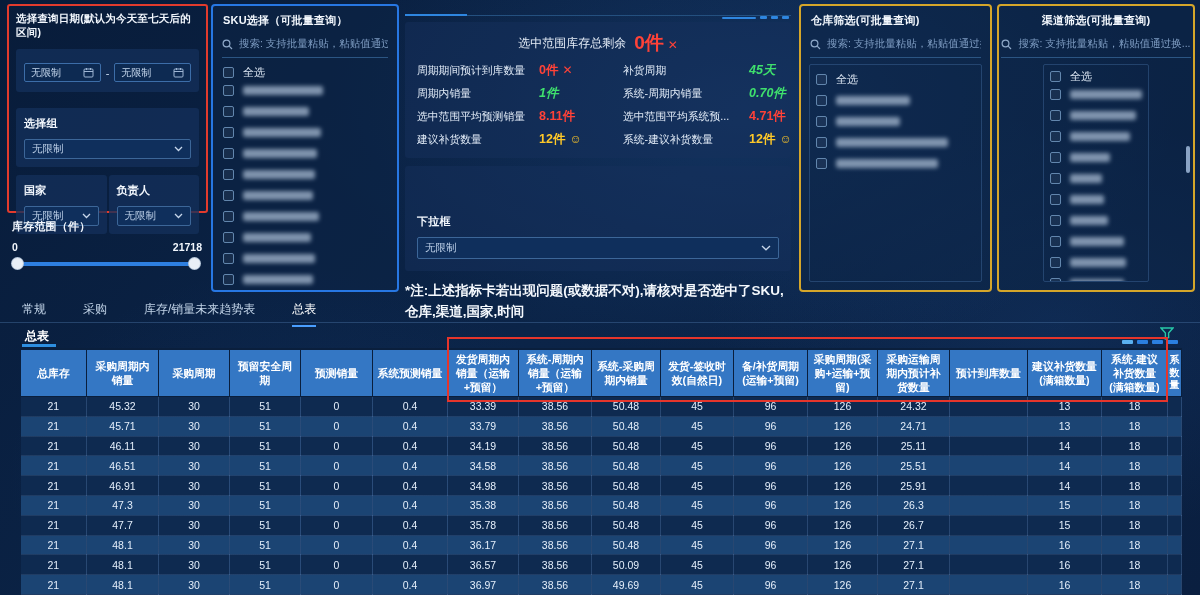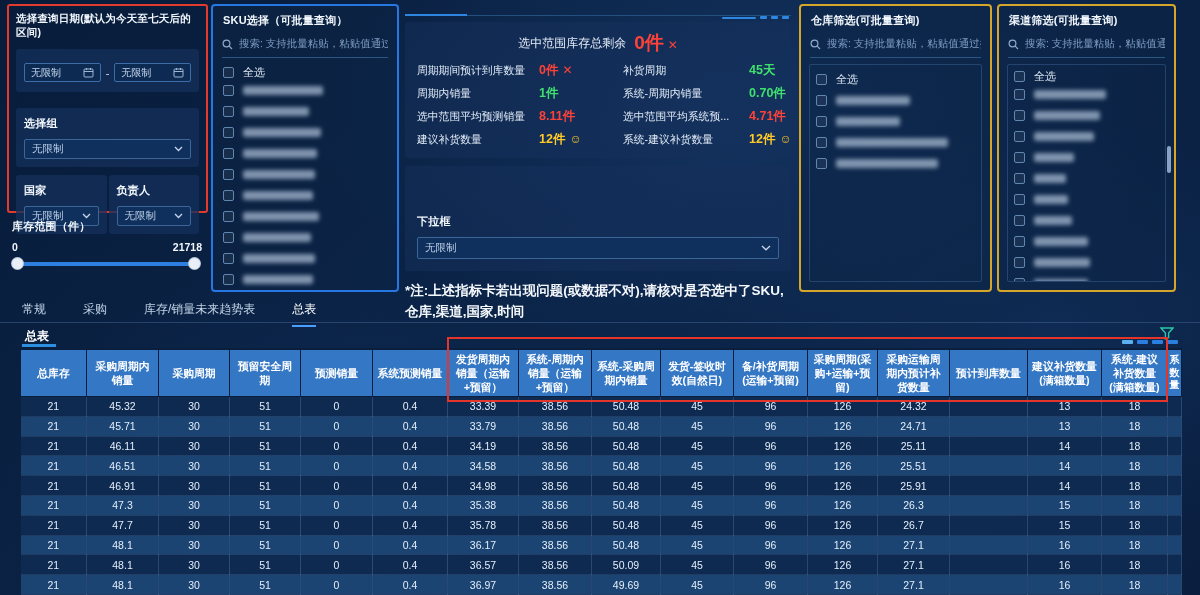--- a/index.html
+++ b/index.html
@@ -76,31 +76,31 @@
     padding:8px 12px 10px; }
   .primary-row { display:flex; align-items:center; justify-content:center; gap:8px;
     height:26px; }
   .primary-row .lab { font-size:12px; color:#e6eef8; }
   .primary-row .val { font-size:19px; font-weight:bold; }
   .metric-grid { margin-top:6px; display:grid;
     grid-template-columns:122px 84px 126px auto;
     row-gap:6px; align-items:center; }
   .m-label { font-size:10.8px; color:#e2ecf8; white-space:nowrap; overflow:hidden; }
   .m-value { font-size:12.5px; font-weight:bold; white-space:nowrap; }
-  .red { color:#ff4238; } .green { color:#3fe06d; } .yellow { color:#ffc928; }
+  .red { color:#ff4238; } .green { color:#3fe06d;font-style:italic; } .yellow { color:#ffc928; }
   .sfx { margin-left:4px; font-size:12px; }
   .dd-card { margin-top:8px; background:rgba(21,48,92,.5); border-radius:3px;
     padding:8px 12px 12px; }
   .dd-card .selectbox { margin-top:8px; height:22px; }
   #note { margin-top:10px; font-size:13.5px; font-weight:bold; color:#f4f8fd;
     line-height:1.55; }
   
   #sku-panel   { left:211px; width:188px; border:2px solid #2777e3; }
   #wh-panel    { left:799px; width:193px; border:2px solid #d5a62a; }
-  #ch-panel    { left:997px; width:179px; border:2px solid #d5a62a; }
+  #ch-panel    { left:997px; width:198px; border:2px solid #d5a62a;align-items:center; }
   .inner-frame { border:1px solid rgba(90,140,200,.3); border-radius:2px;
     margin:6px 8px 8px; flex:1; overflow:hidden; padding:4px 6px;
     display:flex; flex-direction:column; }
   .scroll-thumb { position:absolute; right:3px; top:140px; width:4px; height:27px;
     background:#8aa3c4; border-radius:2px; }
   .list-label { font-size:11px; color:#dfe9f5; }
   
   #tabs { position:absolute; left:22px; top:301px; display:flex; gap:37px; }
   .tab { font-size:12px; color:#c2d4e8; padding-bottom:7px; cursor:default; }
   .tab.active { color:#ffffff; border-bottom:2px solid #4a9eff; }

